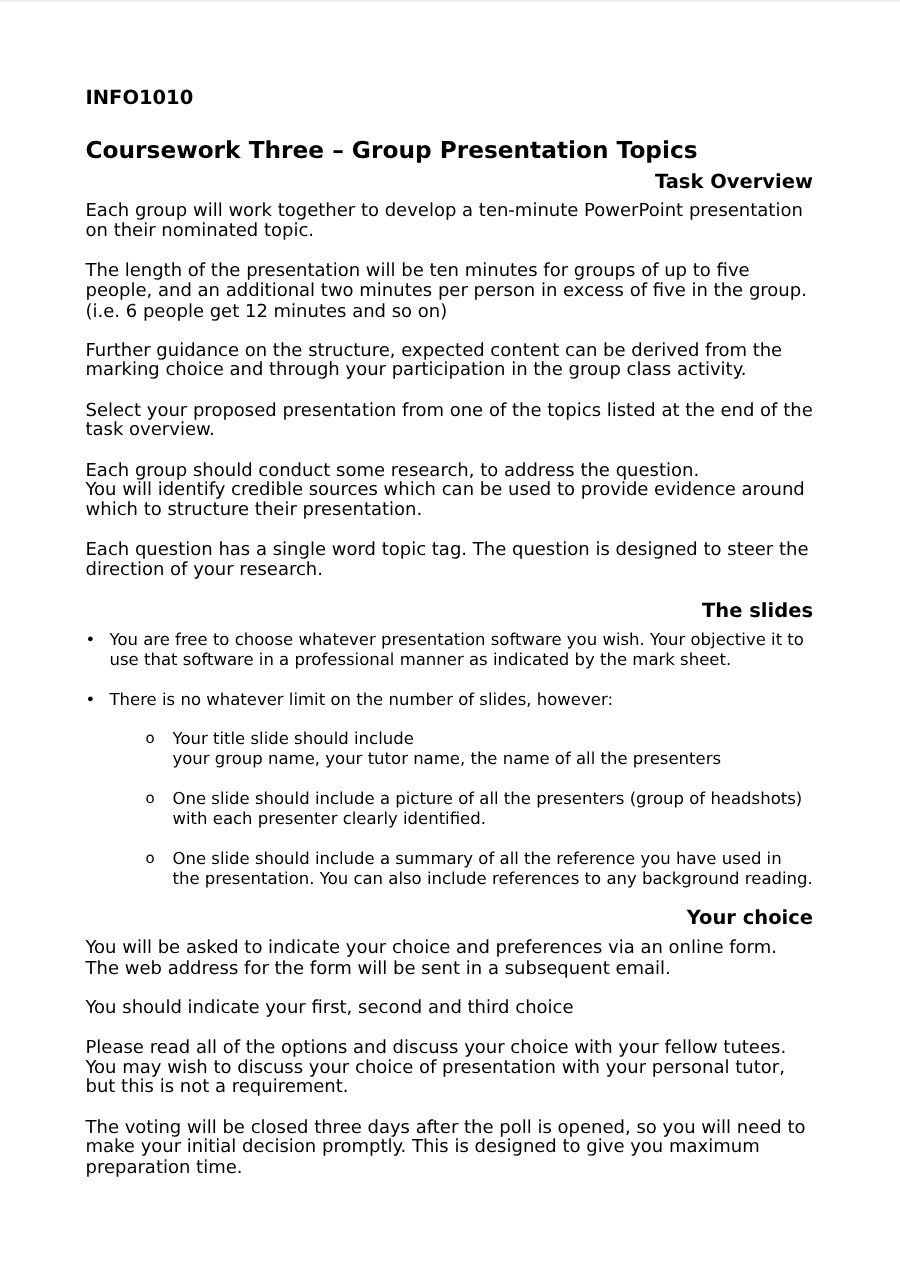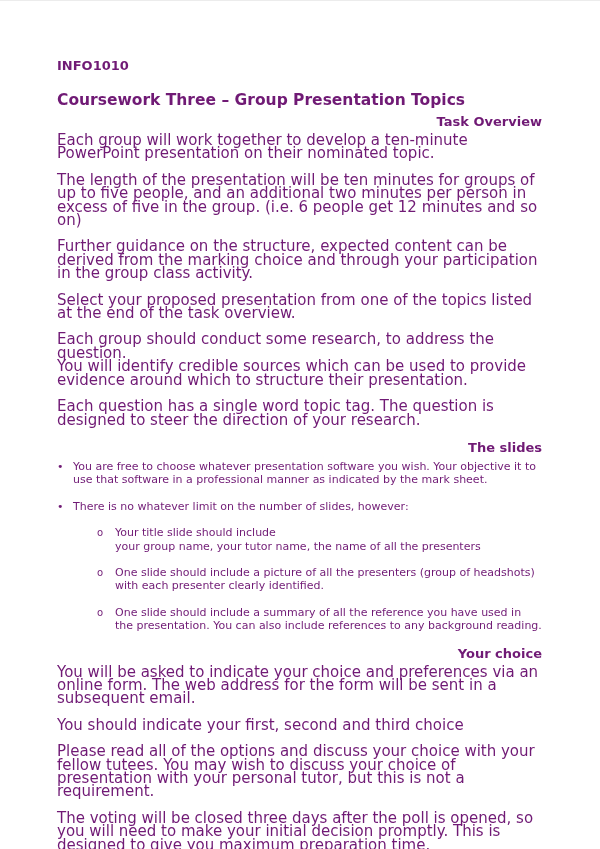--- a/index.html
+++ b/index.html
@@ -8,21 +8,21 @@
     background: #ffffff;
   }
   .page {
     position: relative;
     width: 600px;
     height: 849px;
     background: #ffffff;
     border-top: 1px solid #ececec;
     box-sizing: border-box;
     font-family: "DejaVu Sans", "Liberation Sans", sans-serif;
-    color: #701a75;
+    color: #000000;
     overflow: hidden;
   }
   .content {
     padding: 57px 58px 0 57px;
     width: 485px;
     box-sizing: content-box;
   }
   .course-code {
     font-size: 13px;
     font-weight: bold;
@@ -36,21 +36,21 @@
     margin: 0 0 5px 0;
   }
   .section-heading {
     font-size: 13px;
     font-weight: bold;
     line-height: 15px;
     margin: 2px 0 5px 0;
     text-align: right;
   }
   .para {
-    font-size: 15px;
+    font-size: 12px;
     line-height: 13.4px;
     margin: 0 0 13px 0;
     white-space: pre-line;
   }
   .bullet-row {
     display: flex;
     font-size: 11px;
     line-height: 13.4px;
     margin: 0 0 13px 0;
   }

